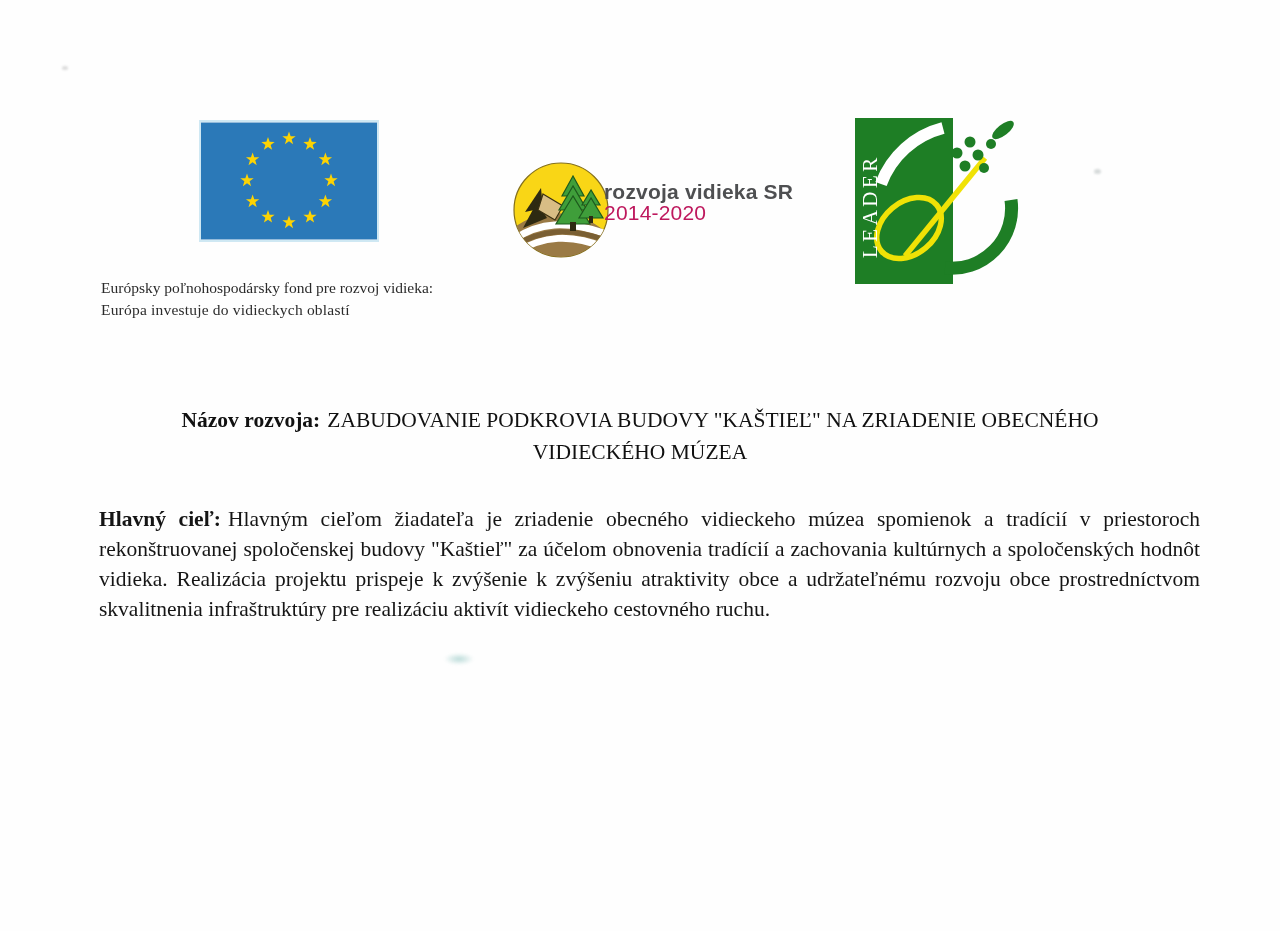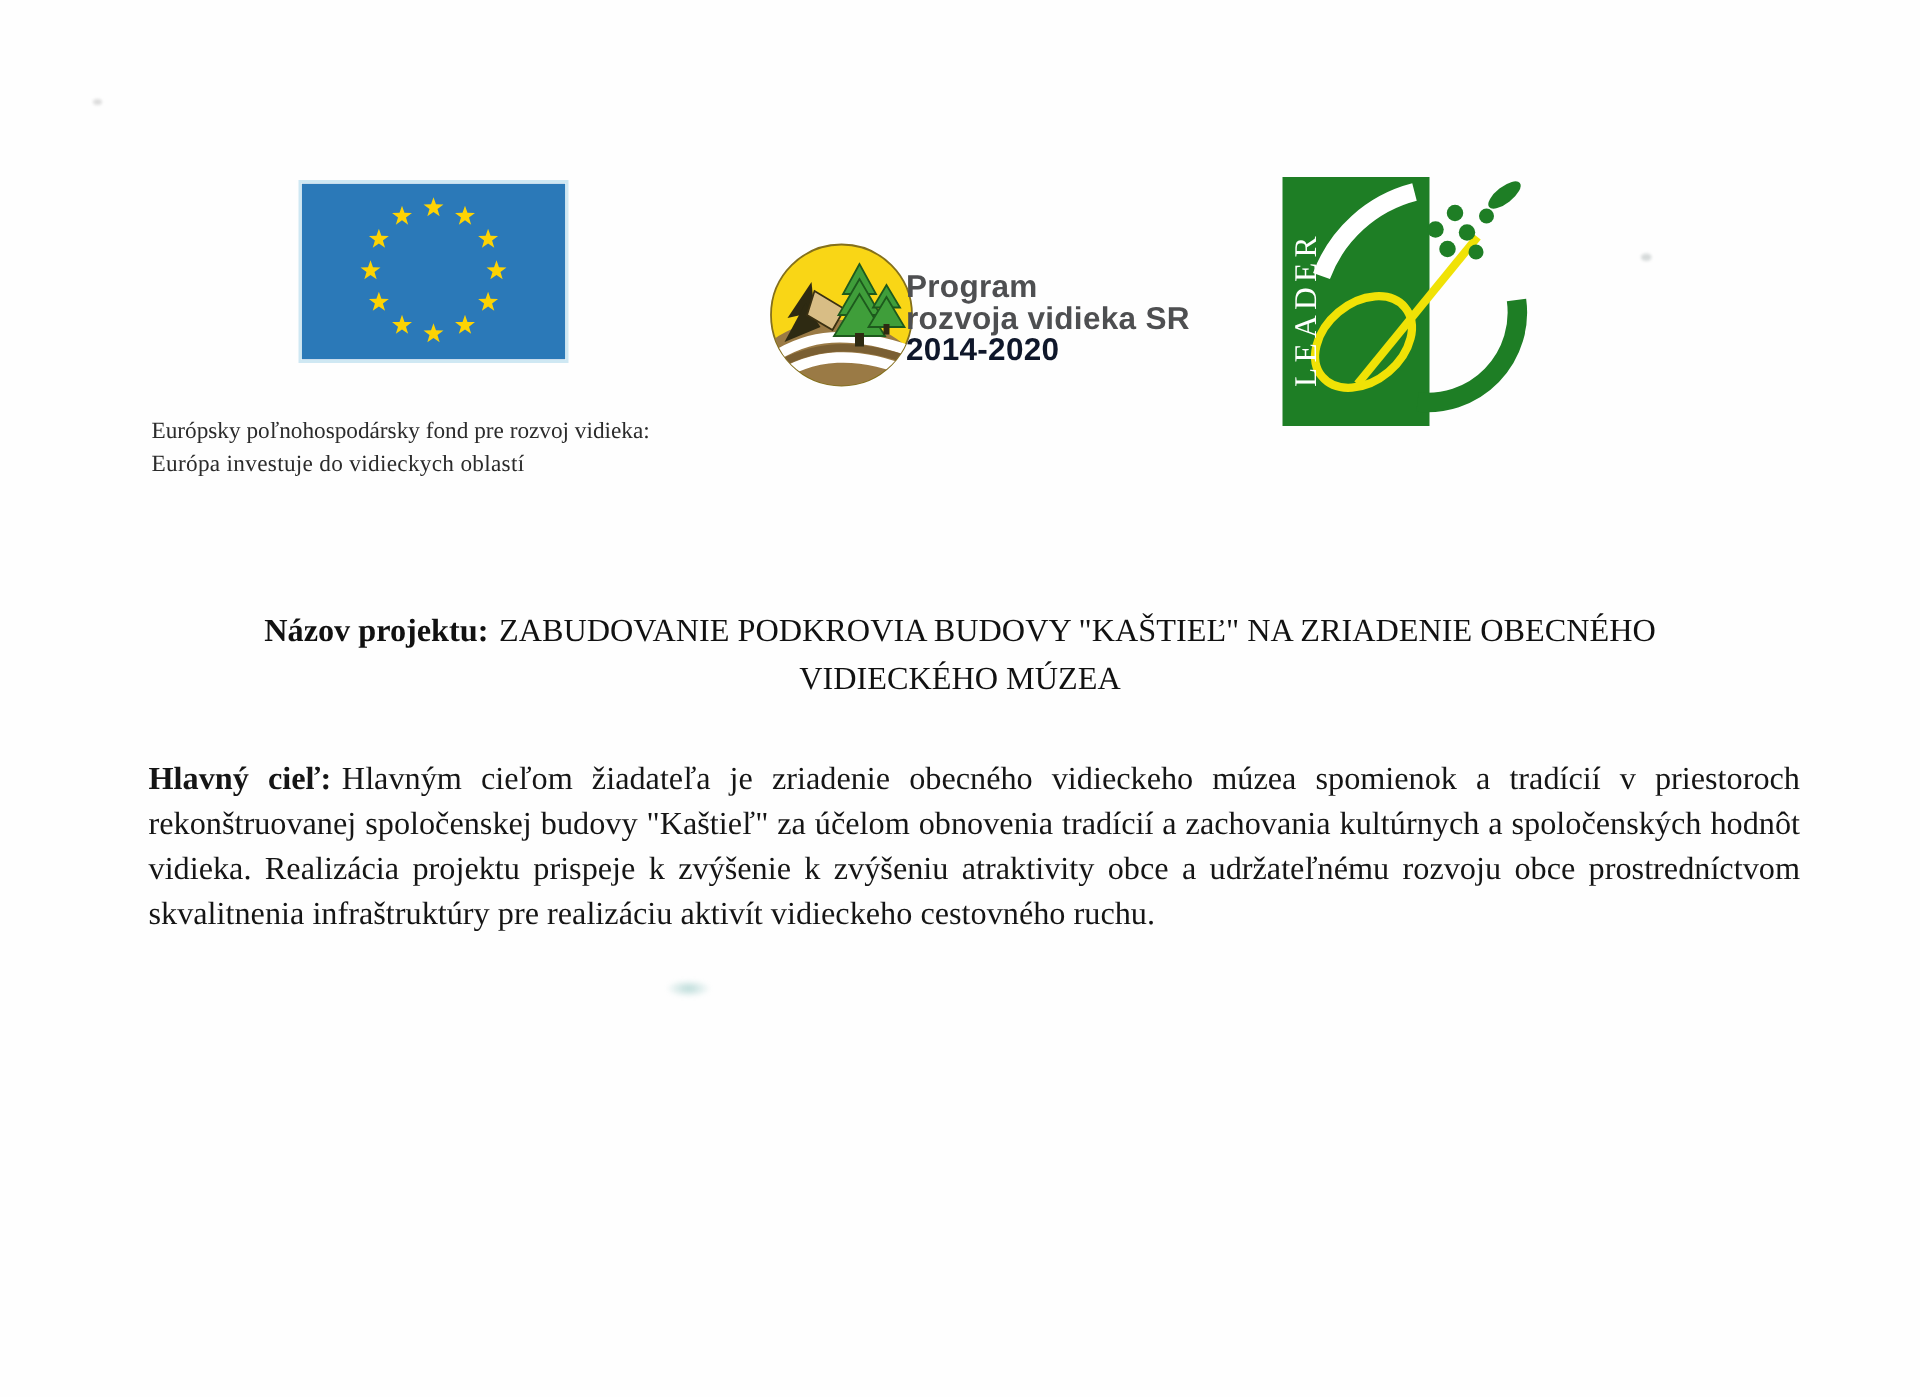--- a/index.html
+++ b/index.html
@@ -23,21 +23,21 @@
   .eu-caption .cap2{font-weight:normal;letter-spacing:0.2px;}
 
   
   .prv-logo{left:511px;top:160px;width:100px;height:100px;}
   .prv-text{
     left:604px;top:181px;width:230px;
     font-family:"Liberation Sans", sans-serif;
     font-weight:bold;font-size:21px;line-height:21px;color:#4e4f51;
     letter-spacing:0.2px;
   }
-  .prv-text .years{color:#0f172a;font-weight:bold;}
+  .prv-text .years{color:#be185d;font-weight:normal;}
 
   
   .leader-logo{left:845px;top:108px;width:200px;height:210px;}
 
   
   .title{
     left:90px;top:404px;width:1100px;text-align:center;
     font-size:21.5px;line-height:32px;color:#111;
   }
   .title b{margin-right:7px;}
@@ -115,21 +115,20 @@
       <polygon points="62,36 45,64 79,64"></polygon>
       <polygon points="80,30 71,45 89,45"></polygon>
       <polygon points="80,38 68,58 92,58"></polygon>
     </g>
     <rect x="59" y="62" width="6" height="9" fill="#2e2a12"></rect>
     <rect x="78" y="56" width="4" height="7" fill="#2e2a12"></rect>
   </g>
 </svg>
 
 <div class="abs prv-text">
-  <div>Program</div>
   <div>rozvoja vidieka SR</div>
   <div class="years">2014-2020</div>
 </div>
 
 <svg class="abs leader-logo" viewBox="0 0 200 210" aria-hidden="true">
   <rect x="10" y="10" width="98" height="166" fill="#1e7e25"></rect>
 
   <path d="M98,20 A90,90 0 0 0 36,76" stroke="#ffffff" stroke-width="12" fill="none"></path>
 
   <path d="M166,92 A60,60 0 0 1 100,160" stroke="#1e7e25" stroke-width="13" fill="none"></path>
@@ -146,21 +145,21 @@
     <circle cx="133" cy="47" r="5.5"></circle>
     <circle cx="146" cy="36" r="5"></circle>
     <circle cx="139" cy="60" r="5"></circle>
     <ellipse cx="0" cy="0" rx="13" ry="5.5" transform="translate(158,22) rotate(-38)"></ellipse>
   </g>
 
   <text transform="translate(32,150) rotate(-90)" font-family="Liberation Serif, serif" font-size="21" letter-spacing="3.5" fill="#ffffff">LEADER</text>
 </svg>
 
 <div class="abs title">
-  <div><b>Názov projektu:</b><span>ZABUDOVANIE PODKROVIA BUDOVY "KAŠTIEĽ" NA ZRIADENIE OBECNÉHO</span></div>
+  <div><b>Názov rozvoja:</b><span>ZABUDOVANIE PODKROVIA BUDOVY "KAŠTIEĽ" NA ZRIADENIE OBECNÉHO</span></div>
   <div>VIDIECKÉHO MÚZEA</div>
 </div>
 
 <p class="abs goal"><b>Hlavný cieľ:</b><span>Hlavným cieľom žiadateľa je zriadenie obecného vidieckeho múzea spomienok a tradícií v priestoroch rekonštruovanej spoločenskej budovy "Kaštieľ" za účelom obnovenia tradícií a zachovania kultúrnych a spoločenských hodnôt vidieka. Realizácia projektu prispeje k zvýšenie k zvýšeniu atraktivity obce a udržateľnému rozvoju obce prostredníctvom skvalitnenia infraštruktúry pre realizáciu aktivít vidieckeho cestovného ruchu.</span></p>
 
 <div class="abs smudge-teal"></div>
 <div class="abs speck1"></div>
 <div class="abs speck2"></div>
 
 </body></html>

